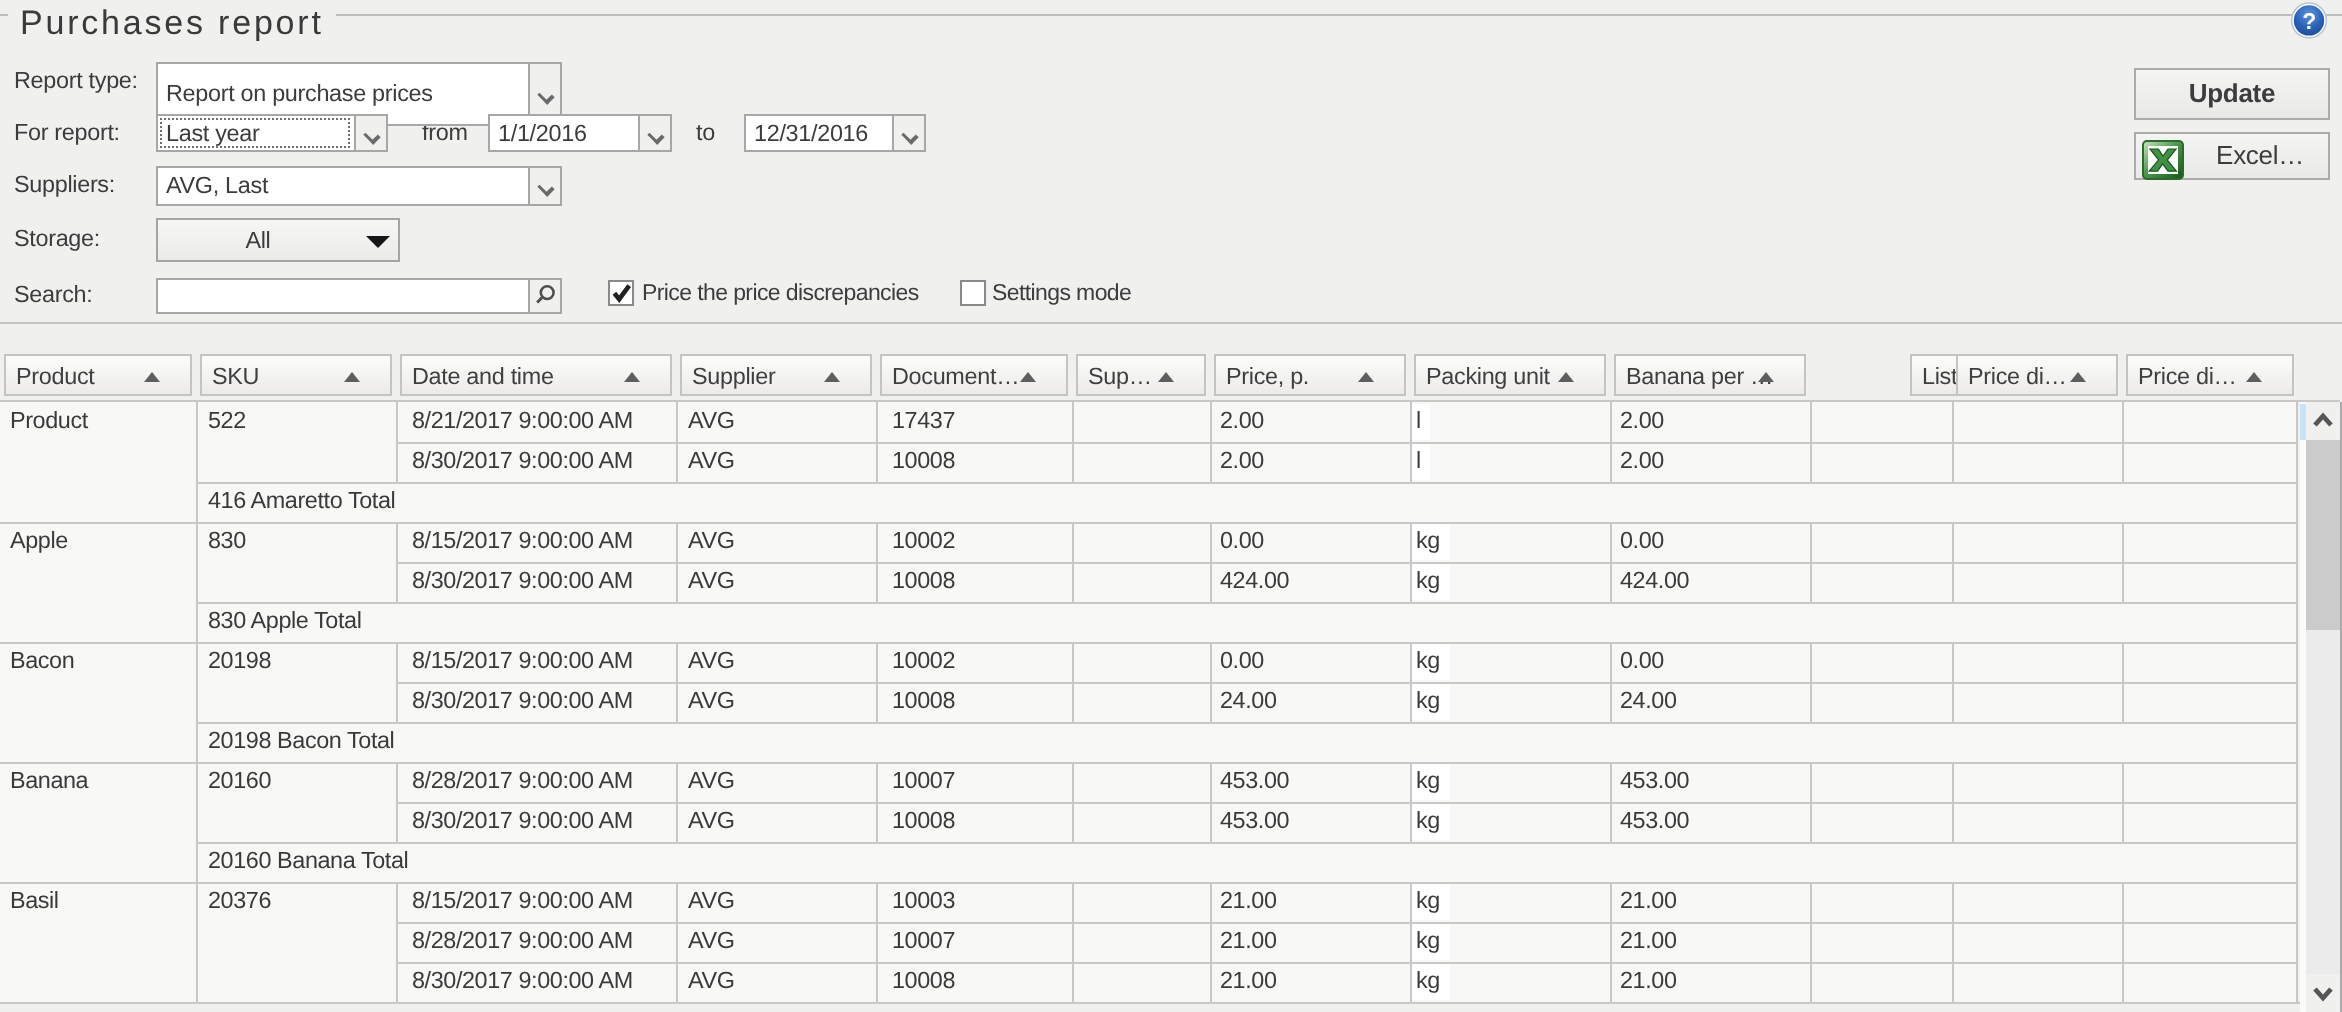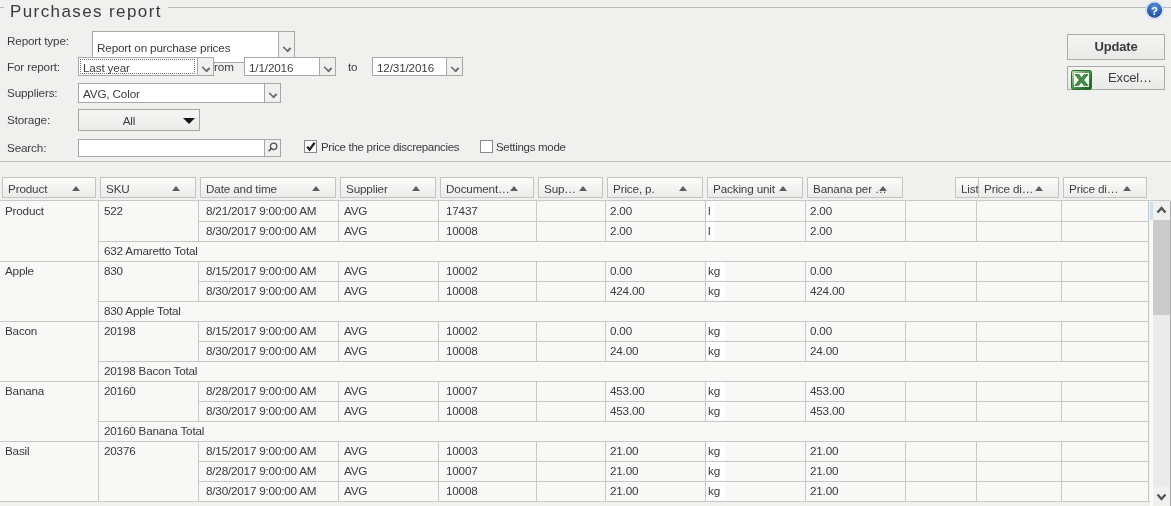--- a/index.html
+++ b/index.html
@@ -44,47 +44,47 @@
 </svg>
 
 <div class="lab" style="top:34px">Report type:</div>
 <div class="lab" style="top:60px">For report:</div>
 <div class="lab" style="top:86px">Suppliers:</div>
 <div class="lab" style="top:113px">Storage:</div>
 <div class="lab" style="top:141px">Search:</div>
 <div class="abs" style="left:211px;top:60px">from</div>
 <div class="abs" style="left:348px;top:60px">to</div>
 
-<div class="combo" style="left:92px;top:31px;width:203px;height:32px">
+<div class="combo" style="left:78px;top:31px;width:203px;height:32px">
   <span class="txt">Report on purchase prices</span>
     <span class="dbtn">
       <span class="chev"></span>
     </span>
   </div>
-<div class="combo" style="left:78px;top:57px;width:136px;height:19px">
+<div class="combo" style="left:78px;top:57px;width:116px;height:19px">
   <span class="abs" style="left:1px;top:1px;right:18px;bottom:1px;border:1px dotted #707070"></span>
   <span class="txt">Last year</span>
     <span class="dbtn">
       <span class="chev"></span>
     </span>
   </div>
 <div class="combo" style="left:244px;top:57px;width:92px;height:19px">
   <span class="txt">1/1/2016</span>
     <span class="dbtn">
       <span class="chev"></span>
     </span>
   </div>
 <div class="combo" style="left:372px;top:57px;width:91px;height:19px">
   <span class="txt">12/31/2016</span>
     <span class="dbtn">
       <span class="chev"></span>
     </span>
   </div>
 <div class="combo" style="left:78px;top:83px;width:203px;height:20px">
-  <span class="txt">AVG, Color</span>
+  <span class="txt">AVG, Last</span>
     <span class="dbtn">
       <span class="chev"></span>
     </span>
   </div>
 
 <div class="abs" style="left:78px;top:109px;width:122px;height:22px;border:1px solid #a5a5a4;background:linear-gradient(#f6f6f5,#ebebea)">
   <span class="abs" style="left:0;right:20px;top:0;bottom:0;text-align:center;line-height:21px">All</span>
   <span class="abs" style="left:104px;top:8px;width:0;height:0;border-left:6px solid transparent;border-right:6px solid transparent;border-top:6.5px solid #161616"></span>
 </div>
 
@@ -252,21 +252,21 @@
 <div class="ct" style="left:446px;top:201px">17437</div>
 <div class="ct" style="left:610px;top:201px">2.00</div>
 <div class="ct" style="left:706px;top:201px"><span class="ub">l</span></div>
 <div class="ct" style="left:810px;top:201px">2.00</div>
 <div class="ct" style="left:206px;top:221px">8/30/2017 9:00:00 AM</div>
 <div class="ct" style="left:344px;top:221px">AVG</div>
 <div class="ct" style="left:446px;top:221px">10008</div>
 <div class="ct" style="left:610px;top:221px">2.00</div>
 <div class="ct" style="left:706px;top:221px"><span class="ub">l</span></div>
 <div class="ct" style="left:810px;top:221px">2.00</div>
-<div class="ct" style="left:104px;top:241px">632 Amaretto Total</div>
+<div class="ct" style="left:104px;top:241px">416 Amaretto Total</div>
 <div class="ct" style="left:5px;top:261px">Apple</div>
 <div class="ct" style="left:104px;top:261px">830</div>
 <div class="ct" style="left:206px;top:261px">8/15/2017 9:00:00 AM</div>
 <div class="ct" style="left:344px;top:261px">AVG</div>
 <div class="ct" style="left:446px;top:261px">10002</div>
 <div class="ct" style="left:610px;top:261px">0.00</div>
 <div class="ct" style="left:706px;top:261px"><span class="ub">kg</span></div>
 <div class="ct" style="left:810px;top:261px">0.00</div>
 <div class="ct" style="left:206px;top:281px">8/30/2017 9:00:00 AM</div>
 <div class="ct" style="left:344px;top:281px">AVG</div>

